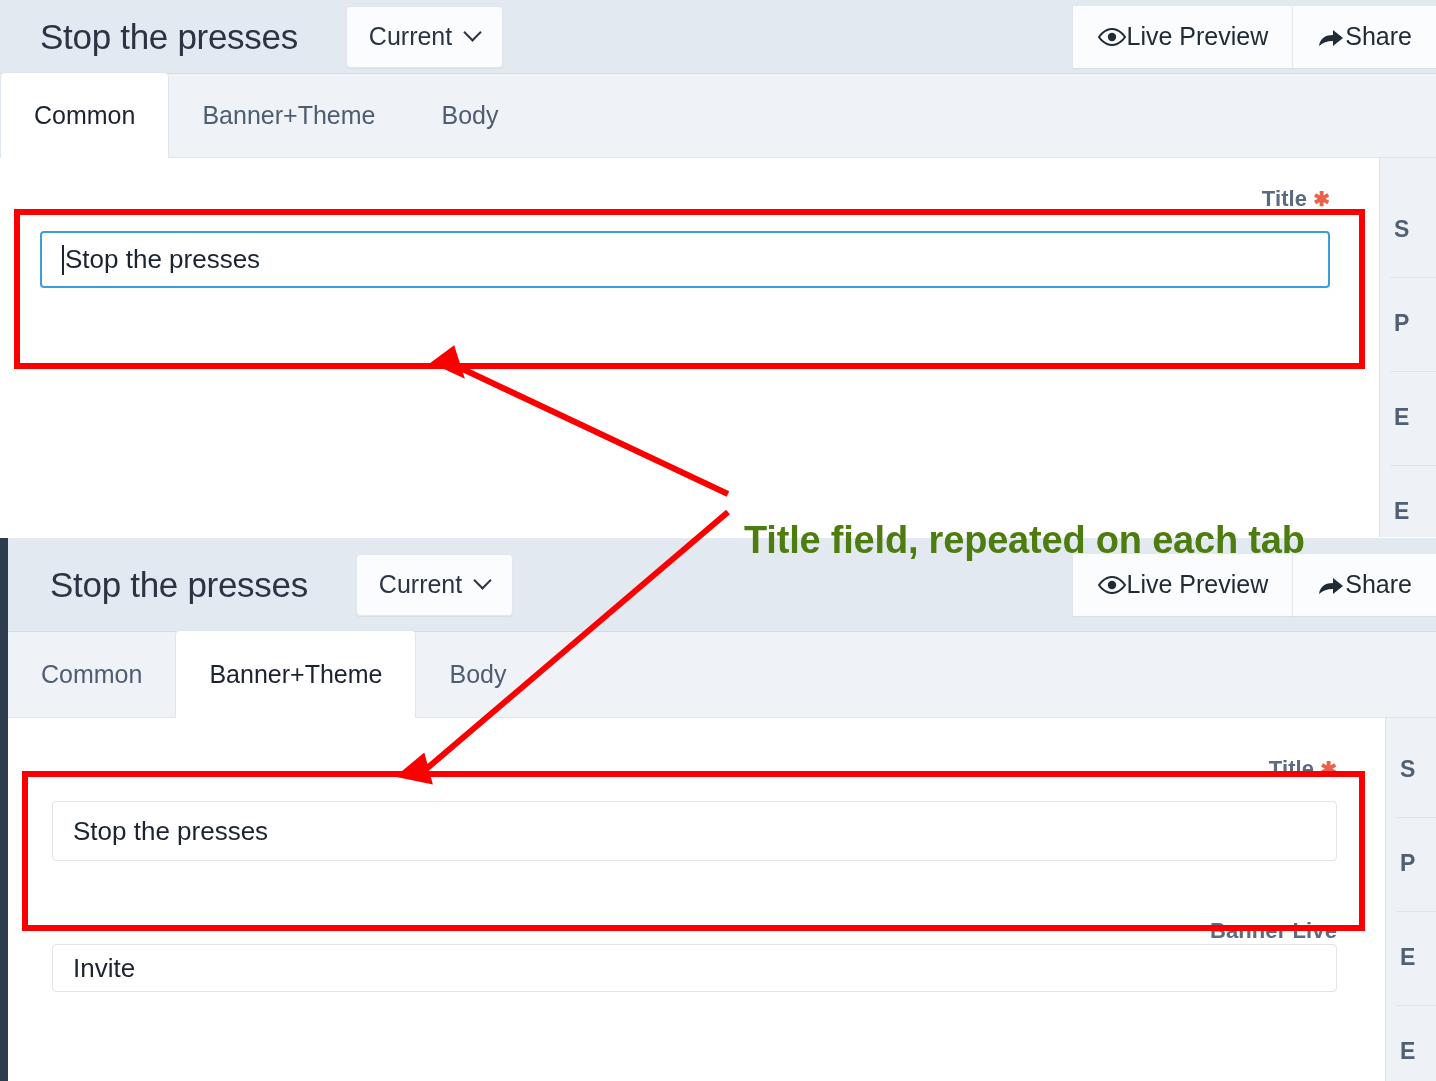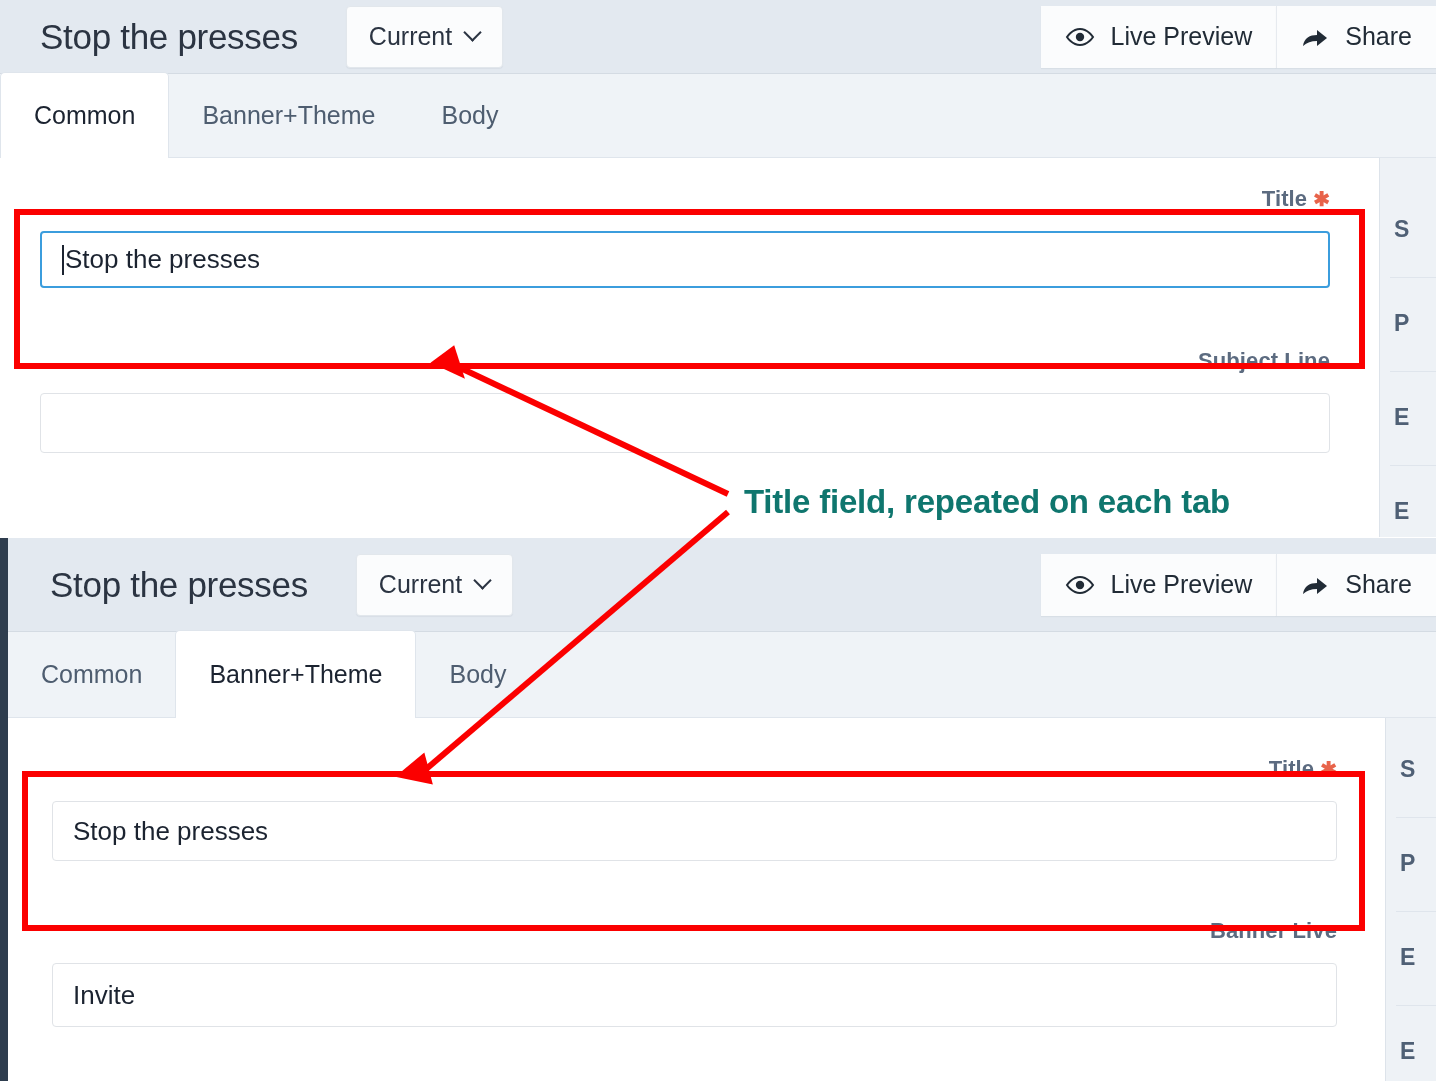--- a/index.html
+++ b/index.html
@@ -50,21 +50,21 @@
     border-bottom: 2.5px solid #2b3442;
     transform: rotate(45deg);
   }
   .head-actions {
     position: absolute; right: 0; top: 0; height: 100%;
     display: flex; align-items: stretch;
   }
   .head-btn {
     background: #fbfcfd;
     border-left: 1px solid #e6eaef;
-    display: flex; align-items: center; gap: 16px;
+    display: flex; align-items: center; 
     padding: 0 24px;
     font-size: 25px; color: #212b36;
     white-space: nowrap;
     height: 62px; align-self: center;
     box-shadow: 0 1px 1px rgba(20,30,50,.05);
   }
   .head-btn:first-child { border-left: none; }
 
   .tabstrip {
     position: relative;
@@ -117,25 +117,26 @@
   .rc-item {
     font-size: 23px; font-weight: 700; color: #4f6075;
     padding-left: 14px; white-space: nowrap;
   }
   .rc-div { height:1px; background:#dfe5ec; margin: 0 0 0 10px; }
 
   
   .annot { position: absolute; left:0; top:0; width: 1436px; height: 1081px; pointer-events: none; }
   .annot-text {
     position: absolute;
-    color: #0f766e;
+    color: #4d7c0f;
     font-weight: bold;
-    font-size: 33px;
+    font-size: 38px;
     white-space: nowrap;
     letter-spacing: -0.2px;
+    margin-top: 36px;
   }
   .redbox { position: absolute; border: 6px solid #fb0000; }
 </style>
 </head>
 <body>
 
 <div class="screen">
 
   <div class="panel" style="top:0; left:0; width:1436px; height:537px;">
 
@@ -181,26 +182,20 @@
       <div class="field" style="left:40px; top:28px; width:1290px;">
         <div class="flabel">
           <span>Title</span><span class="req">✱</span>
         </div>
         <div class="finput focused" style="margin-top:19px; height:57px;">
           <span class="caret"></span>
             <span>Stop the presses</span>
         </div>
       </div>
 
-      <div class="field" style="left:40px; top:190px; width:1290px;">
-        <div class="flabel">Subject Line</div>
-        <div class="finput" style="margin-top:19px; height:60px;">
-          <span></span>
-        </div>
-      </div>
     </div>
 
     <div class="rightcol" style="left:1379px; width:57px; top:158px; bottom:0;">
       <div class="rc-item" style="padding-top:58px;"><span>S</span></div>
       <div class="rc-div" style="margin-top:34px;"></div>
       <div class="rc-item" style="padding-top:32px;"><span>P</span></div>
       <div class="rc-div" style="margin-top:34px;"></div>
       <div class="rc-item" style="padding-top:32px;"><span>E</span></div>
       <div class="rc-div" style="margin-top:34px;"></div>
       <div class="rc-item" style="padding-top:32px;"><span>E</span></div>
@@ -254,21 +249,21 @@
         <div class="flabel">
           <span>Title</span><span class="req">✱</span>
         </div>
         <div class="finput" style="margin-top:19px; height:60px;">
           <span>Stop the presses</span>
         </div>
       </div>
 
       <div class="field" style="left:44px; top:200px; width:1285px;">
         <div class="flabel">Banner Live</div>
-        <div class="finput" style="margin-top:19px; height:64px;">
+        <div class="finput" style="height:48px;">
           <span>Invite</span>
         </div>
       </div>
     </div>
 
     <div class="rightcol" style="left:1385px; width:51px; top:180px; bottom:0;">
       <div class="rc-item" style="padding-top:38px;"><span>S</span></div>
       <div class="rc-div" style="margin-top:34px;"></div>
       <div class="rc-item" style="padding-top:32px;"><span>P</span></div>
       <div class="rc-div" style="margin-top:34px;"></div>

